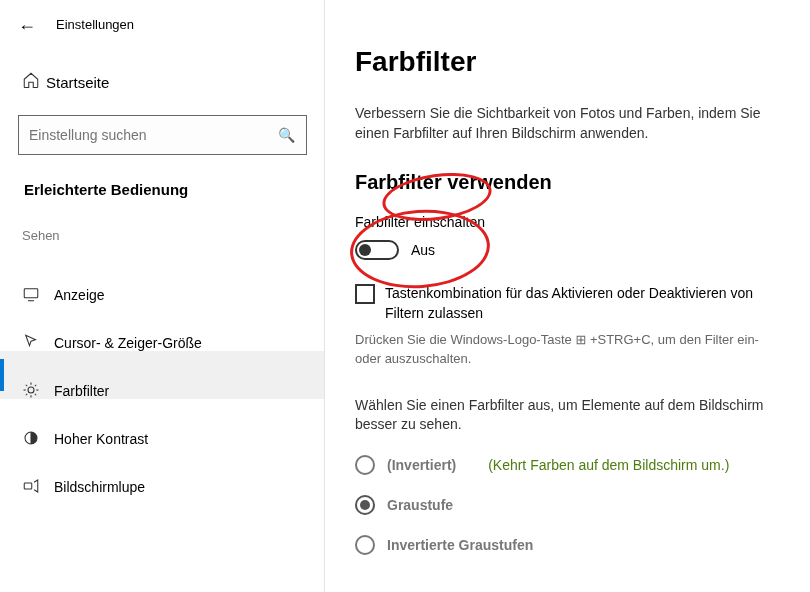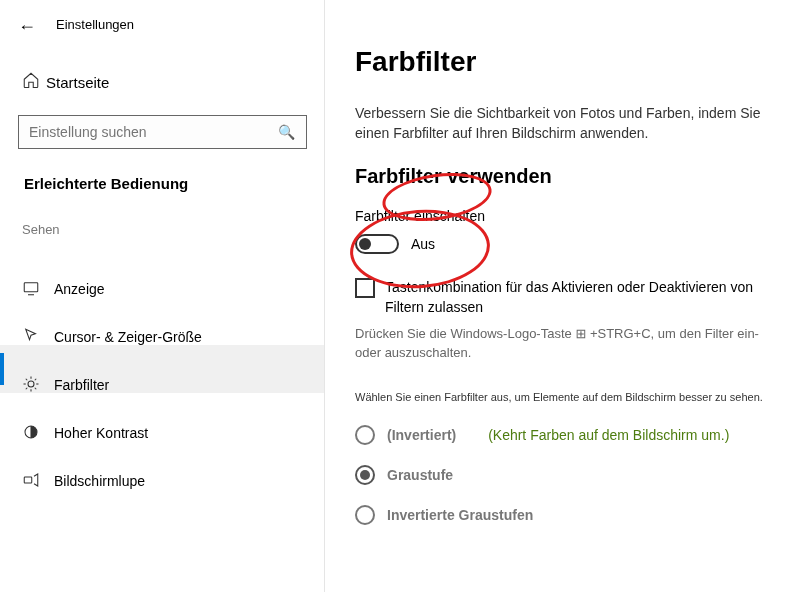--- a/index.html
+++ b/index.html
@@ -43,21 +43,21 @@
     .home-row .hicon { width: 24px; font-size: 16px; }
     .home-row .hlabel { font-size: 15px; }
     .search-wrap {
       padding: 0 18px 16px 18px;
       margin-top: 10px;
     }
     .search-box {
       width: 100%;
       border: 1px solid #666;
       background: #fdfdfd;
-      height: 34px;
+      height: 40px;
       display: flex;
       align-items: center;
       padding: 0 10px;
     }
     .search-box input {
       flex: 1;
       border: none;
       outline: none;
       font-size: 14px;
       background: transparent;
@@ -114,21 +114,21 @@
       position: relative;
     }
     .page-title {
       font-size: 28px;
       font-weight: 600;
       margin-bottom: 26px;
     }
     .intro {
       font-size: 14px;
       color: #333;
-      margin-bottom: 22px;
+      margin-bottom: 28px;
       line-height: 1.4;
       max-width: 440px;
     }
     .sub-title {
       font-size: 20px;
       font-weight: 600;
       margin-bottom: 20px;
       margin-top: 16px;
     }
     .field-label {
@@ -180,21 +180,21 @@
     }
     .hint {
       font-size: 13px;
       color: #666;
       margin-top: 6px;
       margin-bottom: 28px;
       line-height: 1.4;
       max-width: 440px;
     }
     .desc {
-      font-size: 11px;
+      font-size: 14px;
       color: #333;
       margin-bottom: 20px;
       line-height: 1.4;
       max-width: 440px;
     }
     .radio-row {
       display: flex;
       align-items: center;
       margin-bottom: 20px;
       cursor: pointer;

